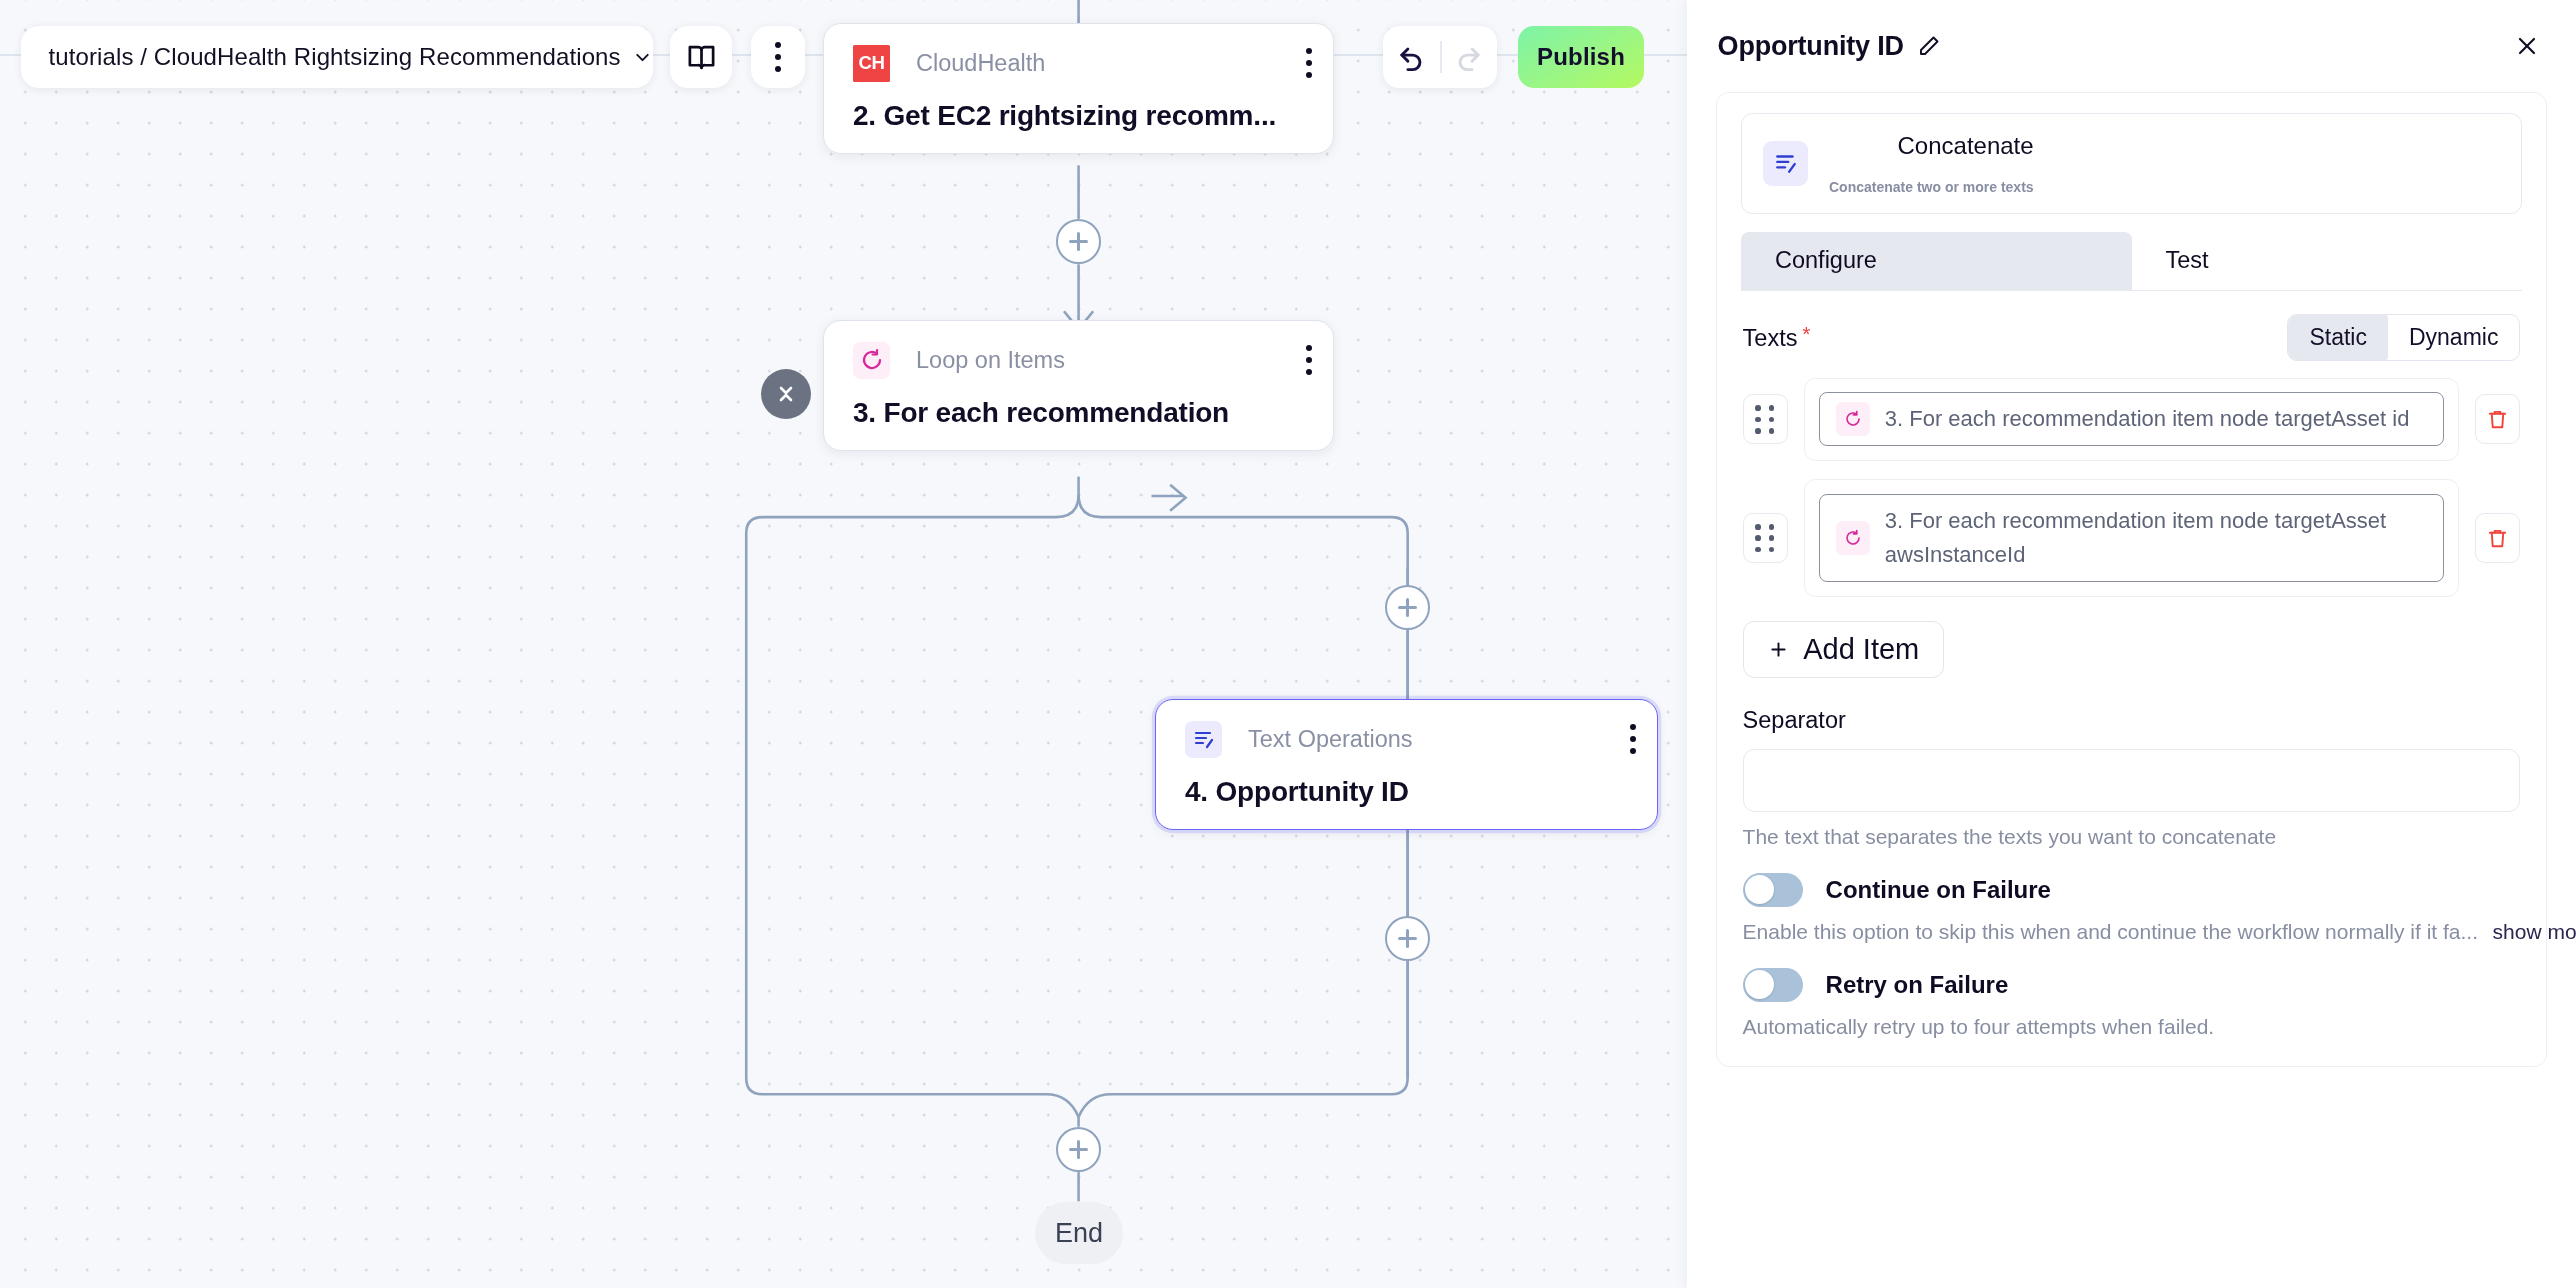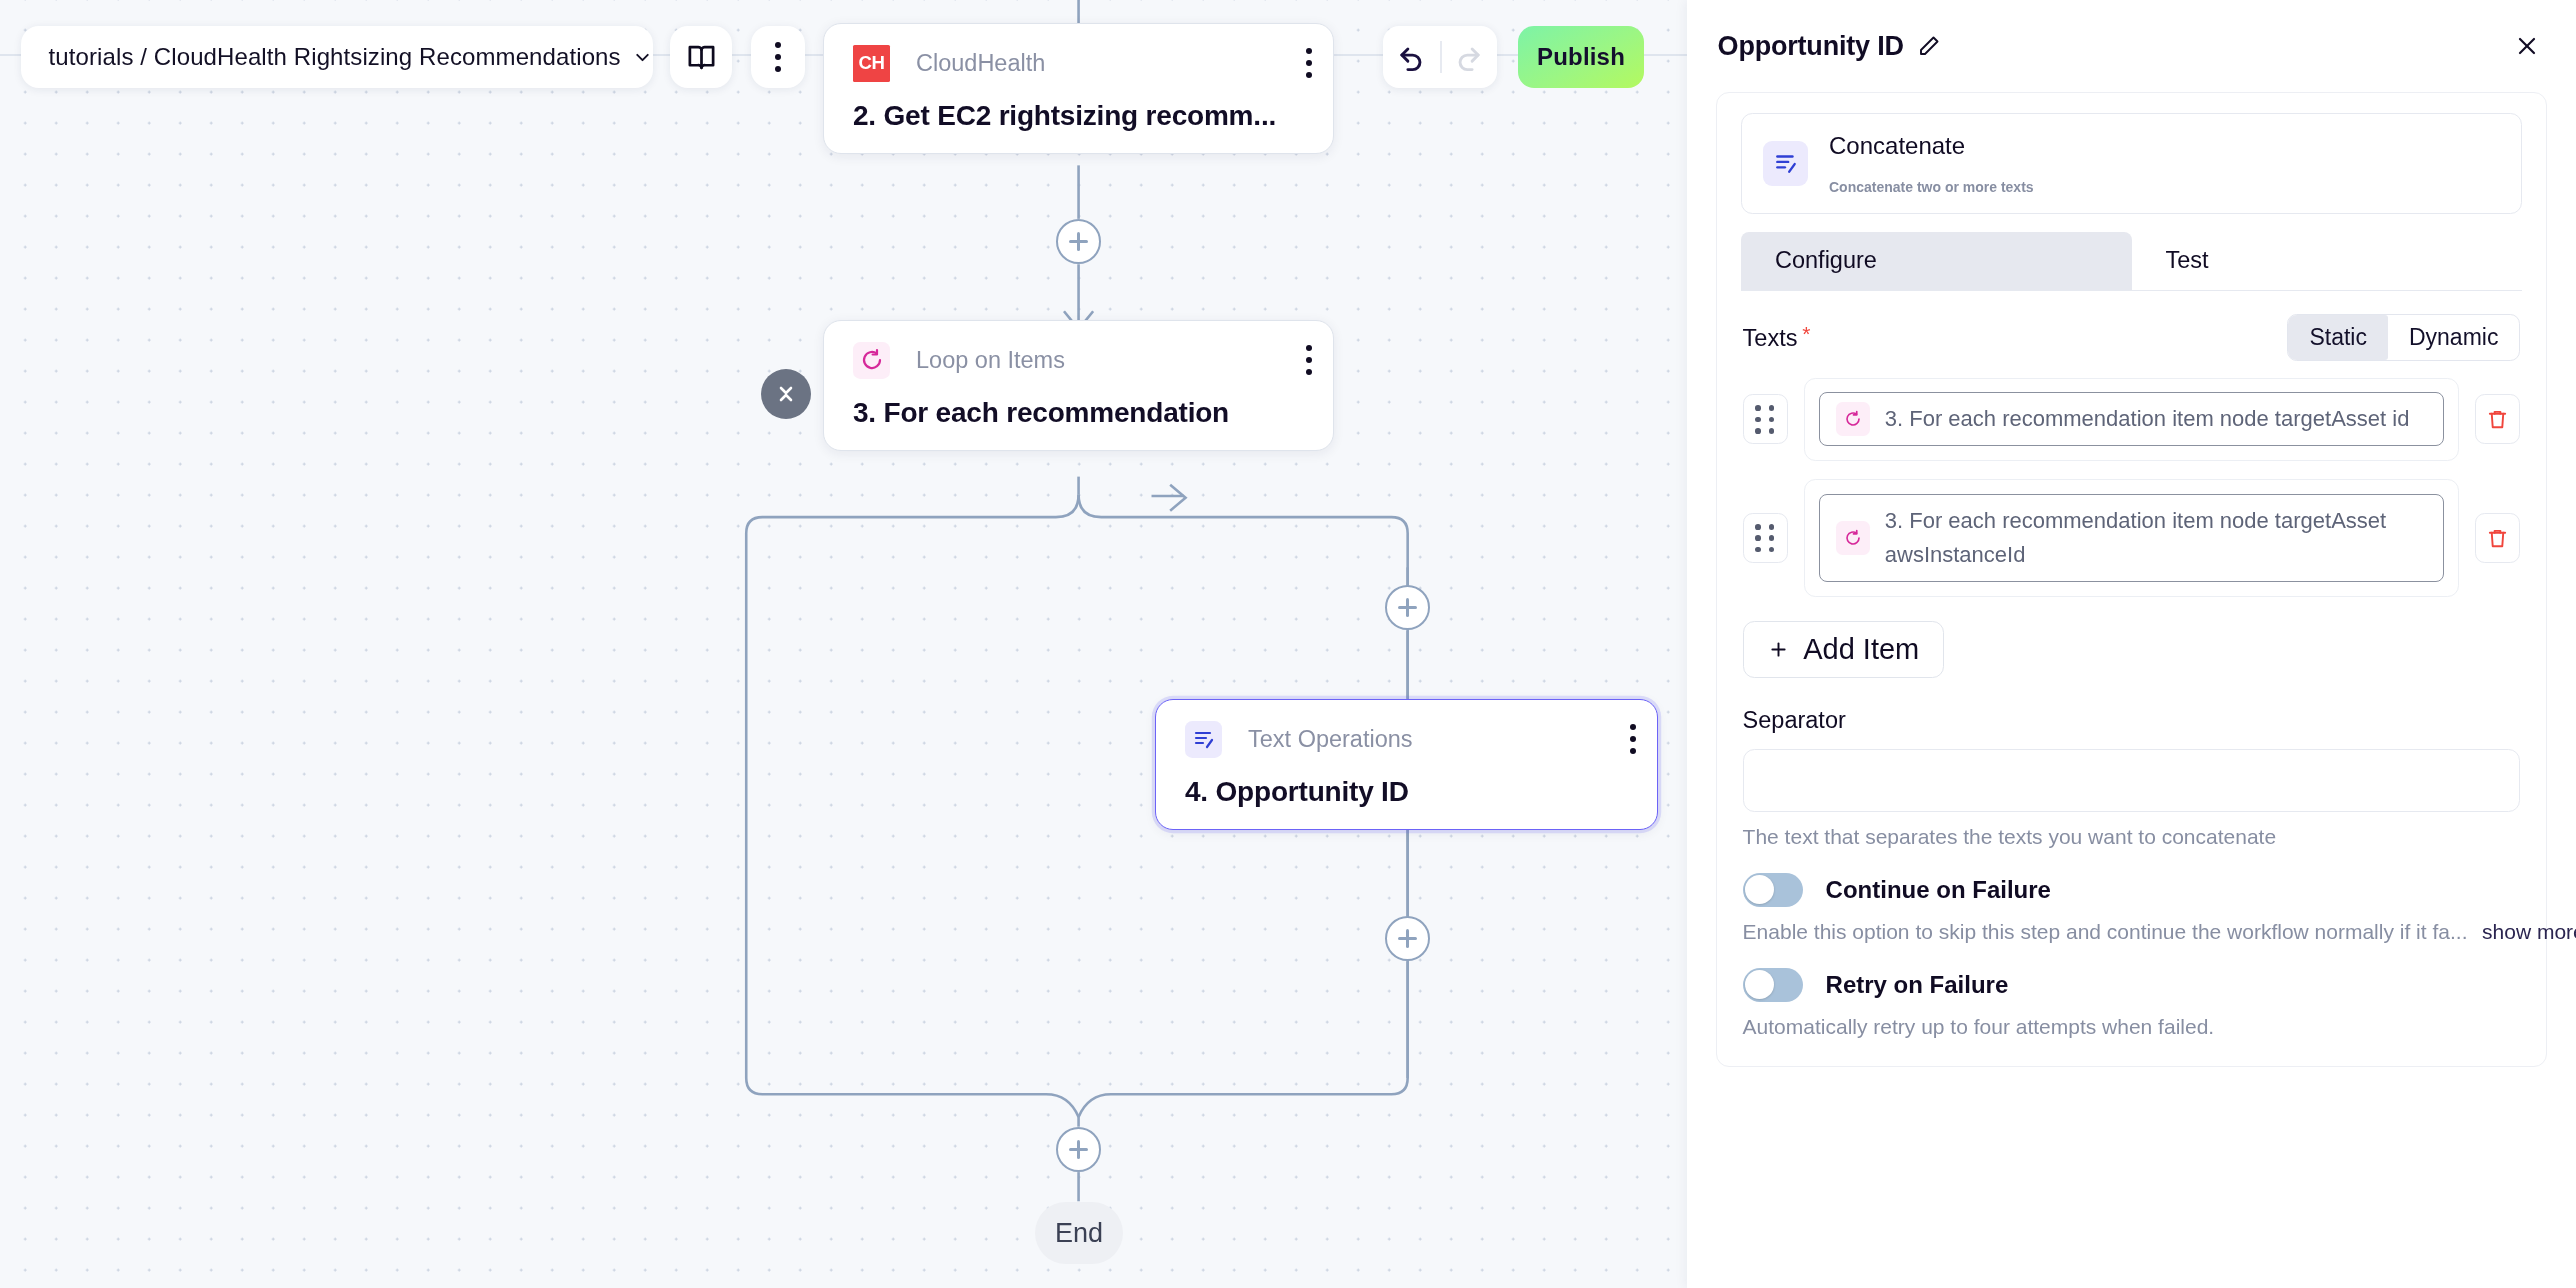--- a/index.html
+++ b/index.html
@@ -125,21 +125,21 @@
   #panel-close { margin-left:auto; cursor:pointer; display:flex; padding:6.5px; }
 
   #op-card {
     border:1.2px solid #e6e9f0; border-radius:11.4px;
     padding:18px 21px; display:flex; align-items:center; gap:21px;
   }
   #op-icon {
     width:45px; height:45px; border-radius:9px; background:#eceafd; flex:none;
     display:flex; align-items:center; justify-content:center;
   }
-  #op-name { font-size:24px; color:#100b23; }
+  #op-name { font-size:24px; color:#100b23;text-align:right; }
   #op-desc { font-size:14px; color:#878ea2; margin-top:19px;font-weight:bold; }
 
   #tabs { display:flex; margin-top:18px; border-bottom:1.2px solid #e6e9f0; }
   .tab {
     flex:1; height:58px; display:flex; align-items:center;
     padding-left:34px; font-size:23.5px; color:#100b23; cursor:pointer;
     border-radius:8px 8px 0 0;
   }
   .tab.active { background:#e6e8ef; font-weight:400; }
 
@@ -491,21 +491,21 @@
         <input id="separator-input" type="text" placeholder="" style="">
         <div class="hint">The text that separates the texts you want to concatenate</div>
 
         <div class="toggle-row">
           <div class="toggle">
               <span class="knob"></span>
             </div>
           <div class="toggle-label">Continue on Failure</div>
         </div>
         <div class="hint-row">
-          <div class="hint">Enable this option to skip this step and continue the workflow normally if it fa...</div>
+          <div class="hint">Enable this option to skip this when and continue the workflow normally if it fa...</div>
           <div id="show-more">show more</div>
         </div>
 
         <div class="toggle-row">
           <div class="toggle">
               <span class="knob"></span>
             </div>
           <div class="toggle-label">Retry on Failure</div>
         </div>
         <div class="hint">Automatically retry up to four attempts when failed.</div>

